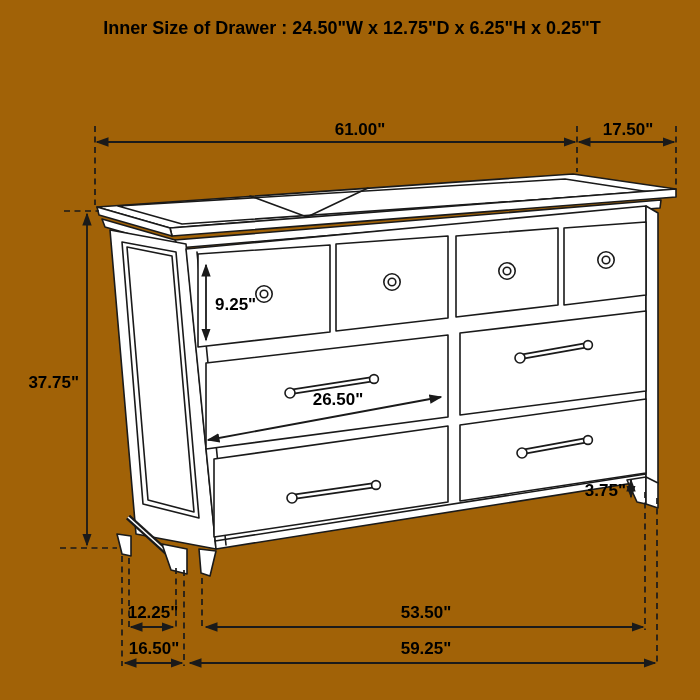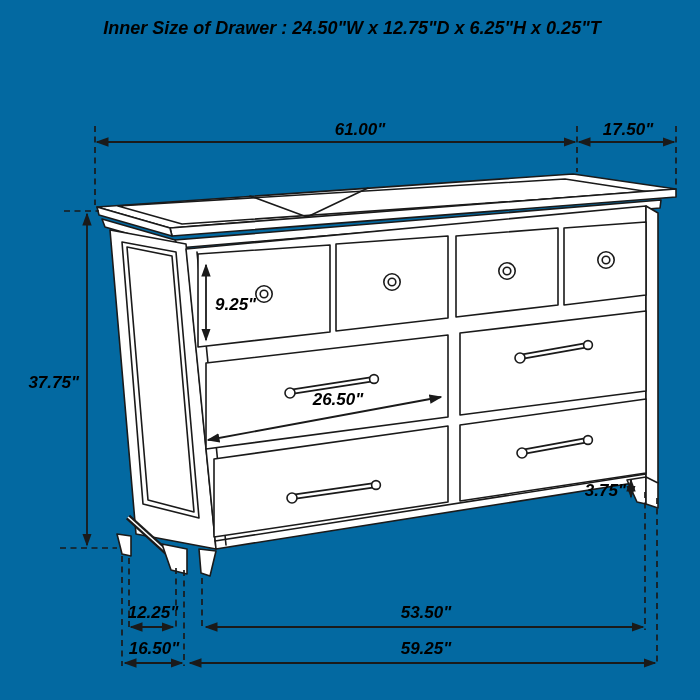--- a/index.html
+++ b/index.html
@@ -1,17 +1,17 @@
 <!DOCTYPE html>
 <html><head>
 <meta charset="utf-8">
 <style>
   html,body{margin:0;padding:0;background:#ffffff;}
-  .stage{width:700px;height:700px;position:relative;background:#0369a1;overflow:hidden;
-         font-family:"Liberation Sans", sans-serif;font-style:italic;}
+  .stage{width:700px;height:700px;position:relative;background:#a16207;overflow:hidden;
+         font-family:"Liberation Sans", sans-serif;}
   svg{display:block;}
   .ln{stroke:#1a1a1a;stroke-width:1.6;fill:none;stroke-linecap:round;stroke-linejoin:round;}
   .fillw{fill:#ffffff;}
   .dash{stroke:#1a1a1a;stroke-width:1.7;fill:none;stroke-dasharray:6 4.5;}
   .dim{stroke:#1a1a1a;stroke-width:1.8;fill:none;}
   .lbl{font-family:"Liberation Sans", sans-serif;font-weight:bold;font-size:17px;fill:#000;}
   .ttl{font-family:"Liberation Sans", sans-serif;font-weight:bold;font-size:18px;fill:#000;}
 </style>
 </head>
 <body>

